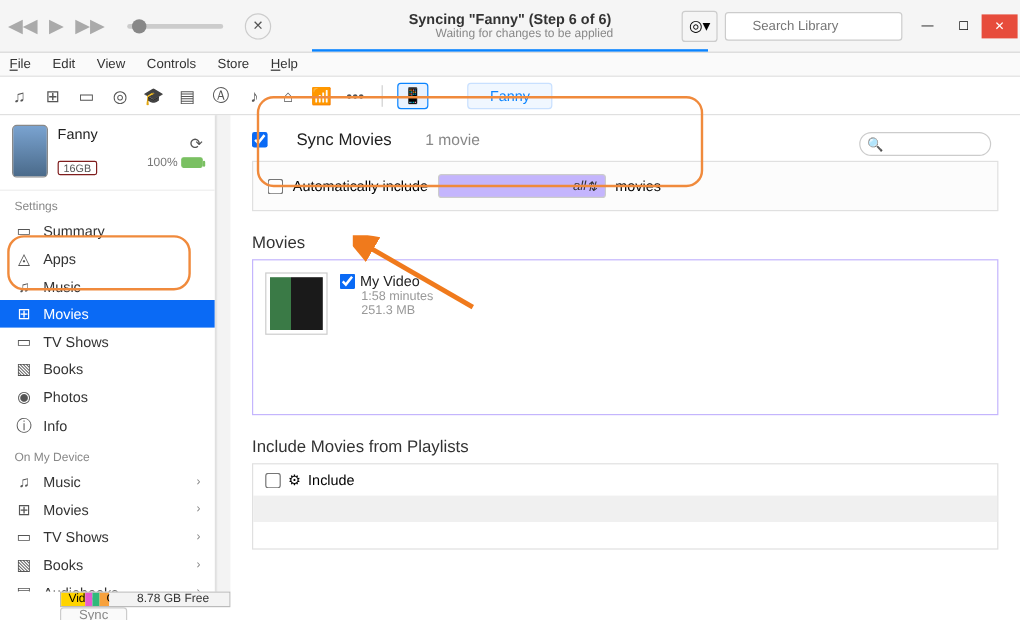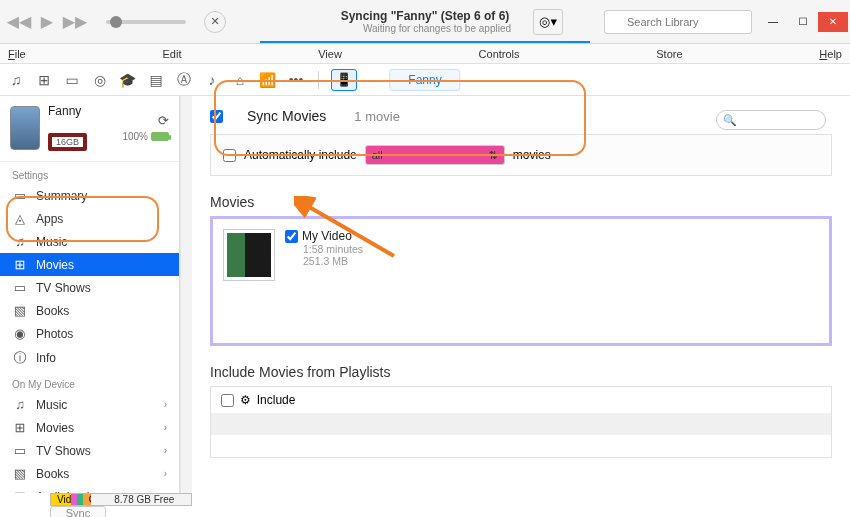--- a/index.html
+++ b/index.html
@@ -13,28 +13,28 @@
 .vol { width: 80px; height: 4px; background: #ccc; border-radius: 2px; position: relative; margin-left: 10px; }
 .vol::after { content:""; position:absolute; width:12px; height:12px; border-radius:50%; background:#888; top:-4px; left:4px; }
 .tb-center { position: absolute; left: 260px; right: 260px; height: 100%; display:flex; flex-direction:column; align-items:center; justify-content:center; }
 .tb-title { font-size: 12px; font-weight: 600; color: #333; }
 .tb-sub { font-size: 10px; color: #888; margin-left: 24px; }
 .tb-progress { position:absolute; bottom:0; left:260px; width:330px; height:2px; background:#0a84ff; }
 .tb-close { width:22px; height:22px; border:1px solid #ccc; border-radius:50%; display:flex;align-items:center;justify-content:center; margin-left:18px; font-size:11px; color:#555;}
 .tb-right { position:absolute; right:0; top:0; height:100%; display:flex; align-items:center; gap:6px; padding-right:2px;}
 .account-btn { width:30px; height:26px; border:1px solid #ccc; border-radius:3px; display:flex; align-items:center; justify-content:center; font-size:13px;}
 .search-lib { width:148px; height:24px; border:1px solid #ccc; border-radius:3px; font-size:11px; padding:0 4px 0 22px; background:#fff; color:#555; position:relative;}
-.search-wrap { position:relative;margin-left:35px; }
+.search-wrap { position:relative; }
 .search-wrap::before { content:"🔍"; position:absolute; left:5px; top:4px; font-size:11px; color:#888;}
 .win-btns { display:flex; }
 .win-btn { width:30px; height:20px; display:flex; align-items:center; justify-content:center; font-size:10px; }
 .win-close { background:#e74c3c; color:#fff; }
 
 
-.menubar { height:20px; background:#fafafa; border-bottom:1px solid #e0e0e0; display:flex; align-items:center; padding:0 4px; gap:10px; font-size:11px; color:#333;justify-content:space-between;}
+.menubar { height:20px; background:#fafafa; border-bottom:1px solid #e0e0e0; display:flex; align-items:center; padding:0 4px; gap:10px; font-size:11px; color:#333;}
 .menubar span { padding:2px 4px; }
 .menubar span u { text-decoration: underline; }
 
 
 .toolbar { height:32px; border-bottom:1px solid #e0e0e0; display:flex; align-items:center; padding:0 6px; gap:8px;}
 .ticon { width:20px; height:20px; display:flex; align-items:center; justify-content:center; color:#555; font-size:14px;}
 .tsep { width:1px; height:18px; background:#d0d0d0; margin:0 4px;}
 .device-btn { width:26px; height:22px; border:1px solid #0a84ff; border-radius:3px; display:flex;align-items:center;justify-content:center; background:#e8f2ff; color:#0a84ff; font-size:13px;}
 .device-name { position:absolute; left:50%; transform:translateX(-50%); font-size:12px; color:#0a84ff; padding:3px 18px; border:1px solid #c8e0ff; border-radius:3px; background:#f0f7ff;}
 .toolbar { position:relative; }
@@ -43,21 +43,21 @@
 .body { display:flex; height: calc(517px - 44px - 20px - 32px - 24px); }
 .sidebar { width:180px; border-right:1px solid #e0e0e0; display:flex; flex-direction:column; position:relative; overflow:hidden;}
 .scrollbar { width:12px; background:#f3f3f3; border-left:1px solid #e5e5e5; }
 .content { flex:1; padding:12px 18px 0 18px; overflow:hidden; position:relative;}
 
 
 .dev-head { display:flex; align-items:center; padding:8px 10px 10px 10px; gap:8px; border-bottom:1px solid #eee; position:relative;}
 .dev-thumb { width:30px; height:44px; background:linear-gradient(#7aa3d0,#4a6a8a); border-radius:4px; border:1px solid #888;}
 .dev-info { flex:1; }
 .dev-nm { font-size:12px; color:#222; }
-.dev-cap { font-size:9px; color:#555; border:4px solid #7f1d1d; border-radius:2px; padding:0 4px; display:inline-block; margin-top:15px;}
+.dev-cap { font-size:9px; color:#555; border:1px solid #7f1d1d; border-radius:2px; padding:0 4px; display:inline-block; margin-top:15px;}
 .dev-right { display:flex; flex-direction:column; align-items:flex-end; gap:3px;}
 .dev-refresh { font-size:13px; color:#555; }
 .dev-pct { font-size:10px; color:#777; display:flex; align-items:center; gap:3px;}
 .batt { width:18px; height:9px; border:1px solid #7ac062; border-radius:2px; position:relative; background: #7ac062; }
 .batt::after{content:"";position:absolute;right:-3px;top:2px;width:2px;height:5px;background:#7ac062;border-radius:1px;}
 
 .sb-section { font-size:10px; color:#888; padding:8px 12px 3px 12px; }
 .sb-item { display:flex; align-items:center; gap:8px; padding:4px 12px; font-size:12px; color:#333; }
 .sb-item.sel { background:#0a6af5; color:#fff; }
 .sb-item.sel .sb-ico{ color:#fff;}
@@ -68,24 +68,24 @@
 .highlight1 { position:absolute; border:2px solid #f08a3c; border-radius:14px; pointer-events:none; z-index:5;}
 .arrow { position:absolute; z-index:6; pointer-events:none; }
 
 
 .sync-row { display:flex; align-items:center; gap:24px; font-size:14px; }
 .chk { width:13px; height:13px; accent-color:#0a6af5; }
 .count { color:#888; font-size:13px; margin-left:4px;}
 .mini-search { position:absolute; right:24px; top:14px; width:110px; height:20px; border:1px solid #ccc; border-radius:10px; display:flex; align-items:center; padding-left:6px; color:#888; font-size:11px;}
 
 .auto-row { margin-top:10px; padding:10px 12px; border:1px solid #e0e0e0; background:#fcfcfc; display:flex; align-items:center; gap:8px; font-size:12px;}
-.select { flex:0 0 140px; height:20px; border:1px solid #ccc; border-radius:3px; background:#ec4899; font-size:11px; padding:0 6px; display:flex; align-items:center; justify-content:space-between; color:#333;}
+.select { flex:0 0 140px; height:20px; border:1px solid #ccc; border-radius:3px; background:#c4b5fd; font-size:11px; padding:0 6px; display:flex; align-items:center; justify-content:flex-end; color:#333;font-style:italic;}
 
 .section-h { font-size:14px; color:#333; margin-top:18px; margin-bottom:6px;}
-.movies-box { border:3px solid #c4b5fd; min-height:130px; padding:10px; display:flex; gap:10px;}
+.movies-box { border:1px solid #c4b5fd; min-height:130px; padding:10px; display:flex; gap:10px;}
 .mov-thumb { width:52px; height:52px; border:1px solid #ccc; background:#fff; padding:3px; display:flex;}
 .mov-thumb-inner { flex:1; background:linear-gradient(90deg,#3a7a46 40%,#1a1a1a 40%); }
 .mov-info { font-size:11px; }
 .mov-title { font-size:12px; color:#222; display:flex; align-items:center; gap:4px;}
 .mov-meta { color:#999; font-size:10.5px; margin-left:18px;}
 .playlists-box { border:1px solid #e0e0e0; }
 .pl-row { display:flex; align-items:center; gap:6px; padding:6px 10px; font-size:12px;}
 .pl-row.alt { background:#f0f0f0; height:22px;}
 
 

